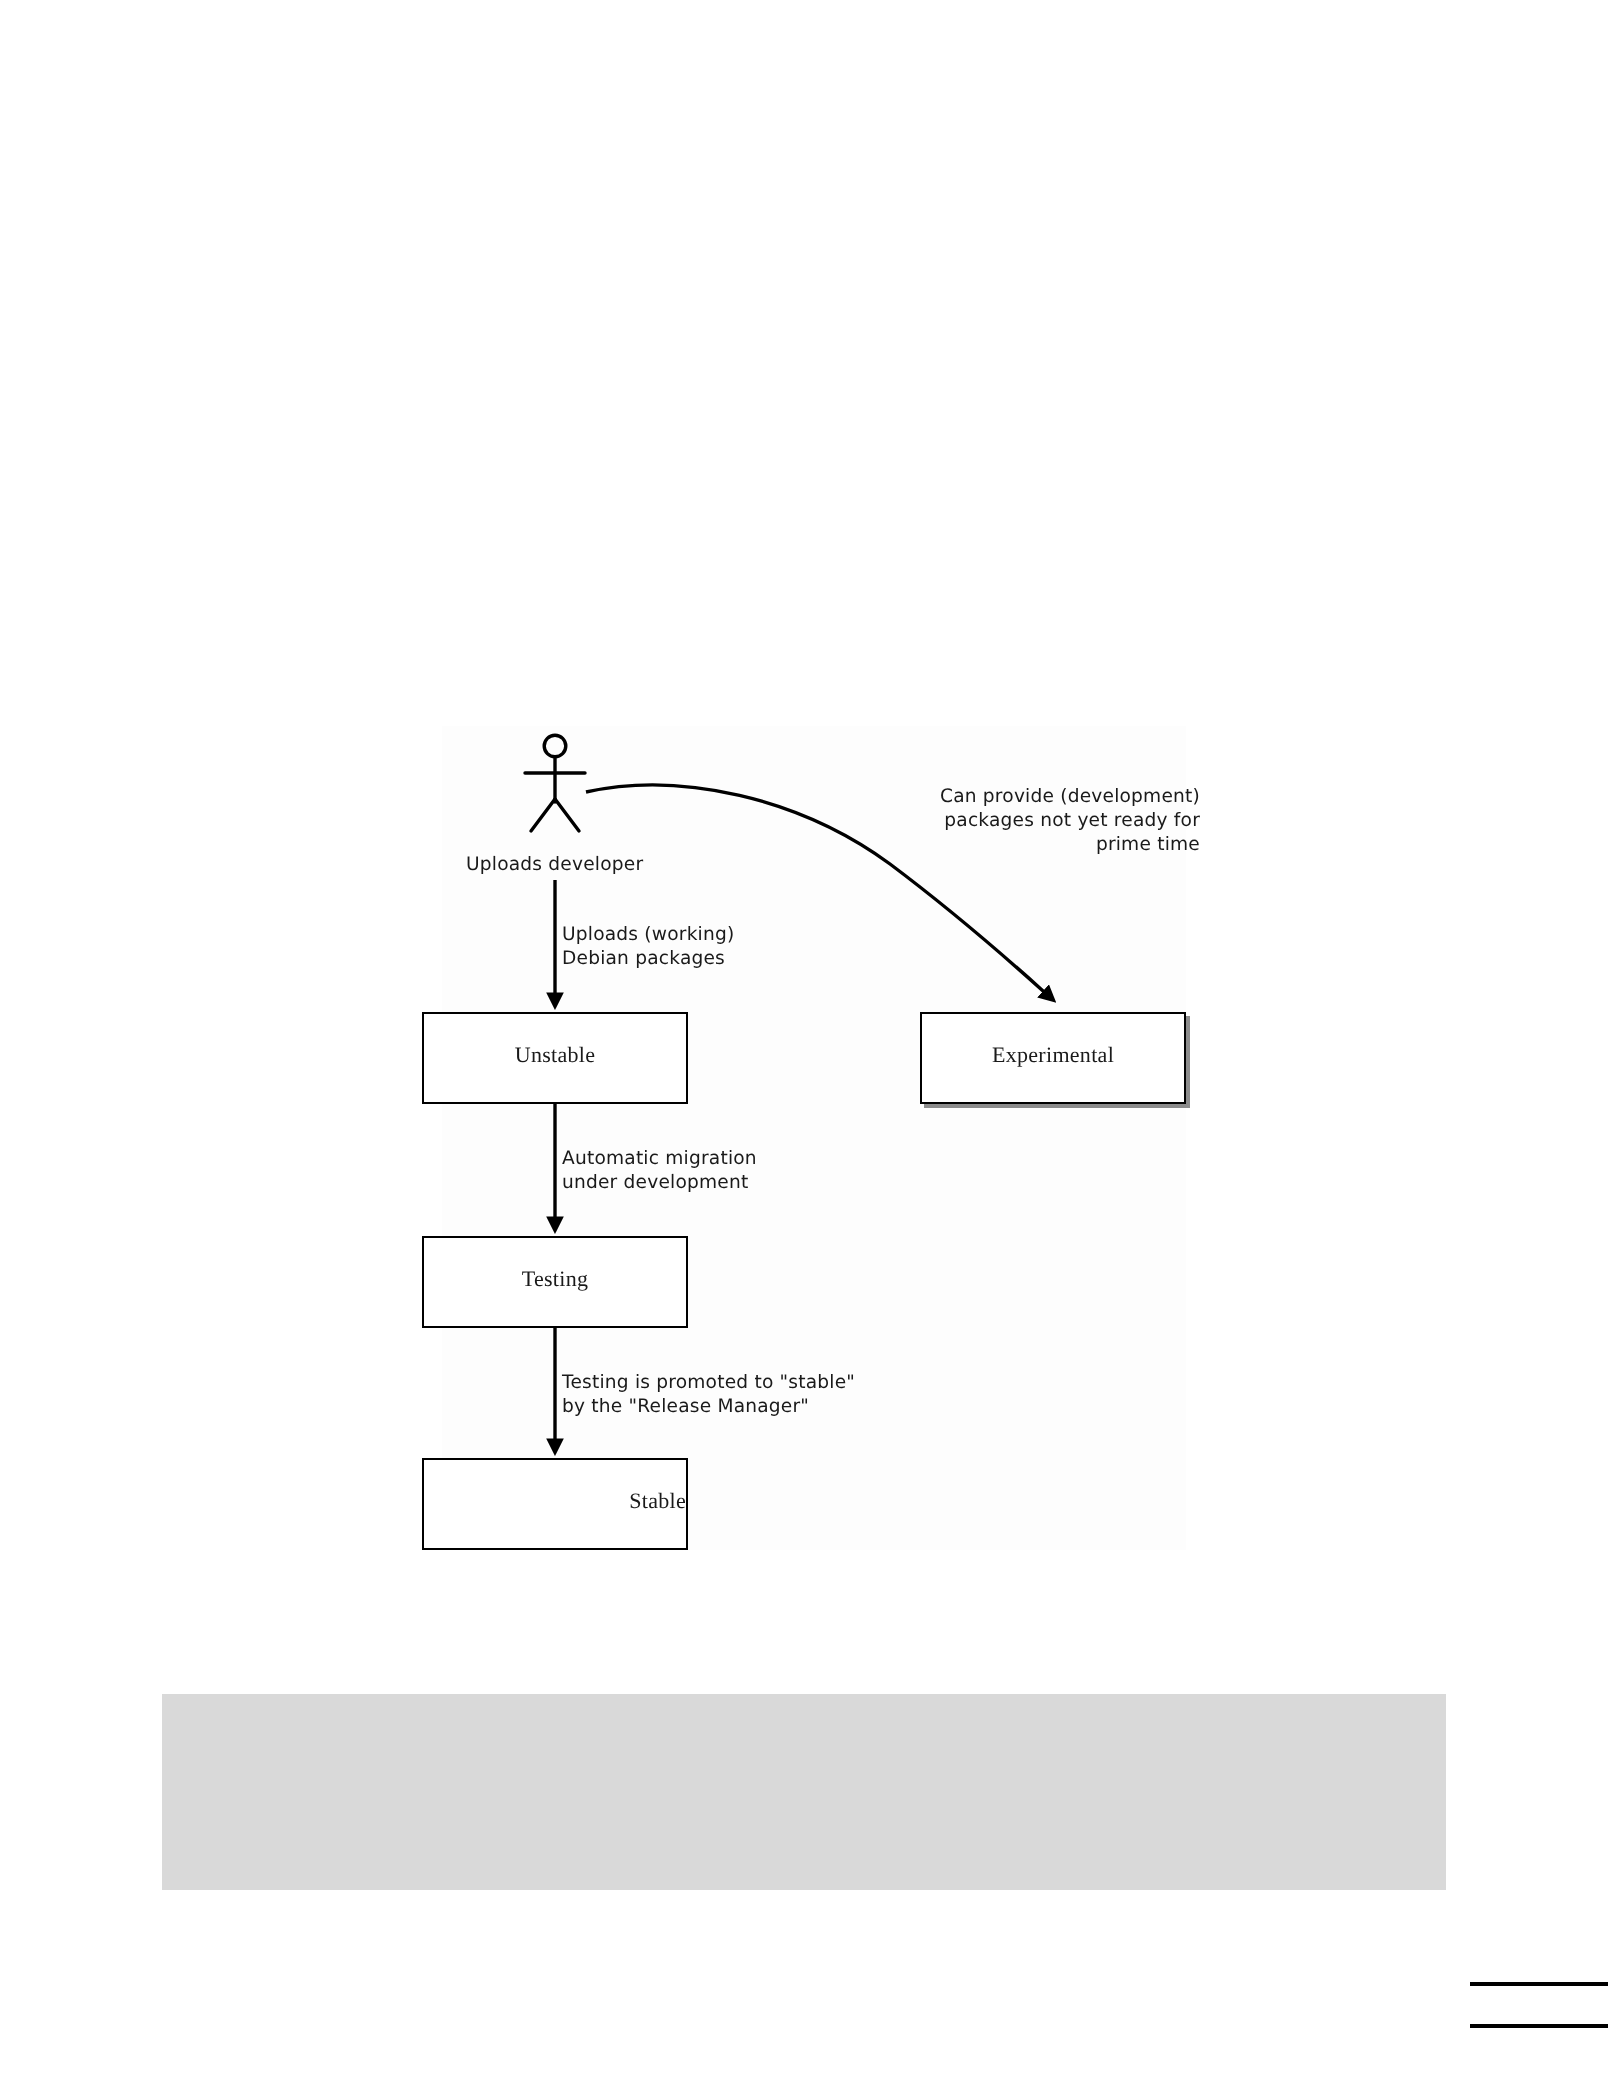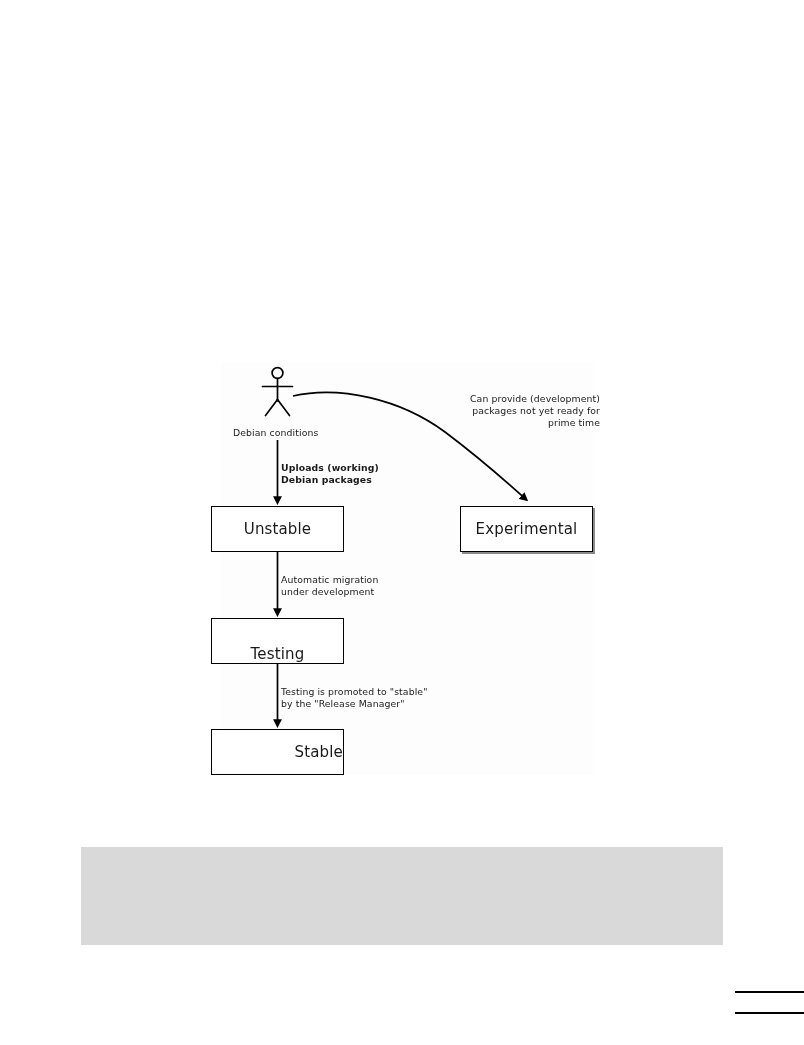--- a/index.html
+++ b/index.html
@@ -48,46 +48,47 @@
   .node-box {
     position: absolute;
     box-sizing: border-box;
     background: #ffffff;
     border: 1.6px solid #000000;
     display: flex;
     align-items: center;
     justify-content: center;
   }
   .node-box .node-label {
-    font-size: 15px;
+    font-size: 11px;
     line-height: 1.2;
     letter-spacing: 0.15px;
     color: #1a1a1a;
     white-space: nowrap;
+    font-family: Liberation Serif, serif;
   }
   .node-box.shadowed {
     box-shadow: 2px 2px 0 0 rgba(0,0,0,0.45);
   }
 
   #node-unstable     { left: 211px; top: 506px; width: 133px; height: 46px; }
   #node-experimental { left: 460px; top: 506px; width: 133px; height: 46px; }
-  #node-testing      { left: 211px; top: 618px; width: 133px; height: 46px; align-items: flex-end; }
+  #node-testing      { left: 211px; top: 618px; width: 133px; height: 46px; }
   #node-stable       { left: 211px; top: 729px; width: 133px; height: 46px; justify-content: flex-end; }
 
   
   .caption {
     position: absolute;
     font-size: 9.3px;
     line-height: 12.2px;
     letter-spacing: 0.1px;
     color: #1a1a1a;
     white-space: pre-line;
   }
   #actor-caption        { left: 233px; top: 427px; }
-  #caption-uploads      { left: 281px; top: 462px; font-weight: bold; }
+  #caption-uploads      { left: 281px; top: 462px; }
   #caption-experimental { left: 455px; top: 393px; width: 145px; text-align: right; }
   #caption-migration    { left: 281px; top: 574px; }
   #caption-promotion    { left: 281px; top: 686px; }
 
   
   #footer-plate {
     position: absolute;
     left: 81px;
     top: 847px;
     width: 642px;
@@ -132,21 +133,21 @@
 
     <line x1="277.5" y1="440" x2="277.5" y2="501.5" stroke="#000000" stroke-width="1.7" marker-end="url(#arrow-filled)"></line>
 
     <path d="M 293 396 C 340 385.5 400 399 445 432 C 485 462 512 487 525.5 499" fill="none" stroke="#000000" stroke-width="1.7" marker-end="url(#arrow-filled)"></path>
 
     <line x1="277.5" y1="552" x2="277.5" y2="613.5" stroke="#000000" stroke-width="1.7" marker-end="url(#arrow-filled)"></line>
 
     <line x1="277.5" y1="664" x2="277.5" y2="724.5" stroke="#000000" stroke-width="1.7" marker-end="url(#arrow-filled)"></line>
   </svg>
 
-  <div class="caption" id="actor-caption">Debian conditions</div>
+  <div class="caption" id="actor-caption">Uploads developer</div>
 
   <div class="node-box" id="node-unstable">
     <span class="node-label">Unstable</span>
   </div>
 
   <div class="node-box shadowed" id="node-experimental">
     <span class="node-label">Experimental</span>
   </div>
 
   <div class="node-box" id="node-testing">

